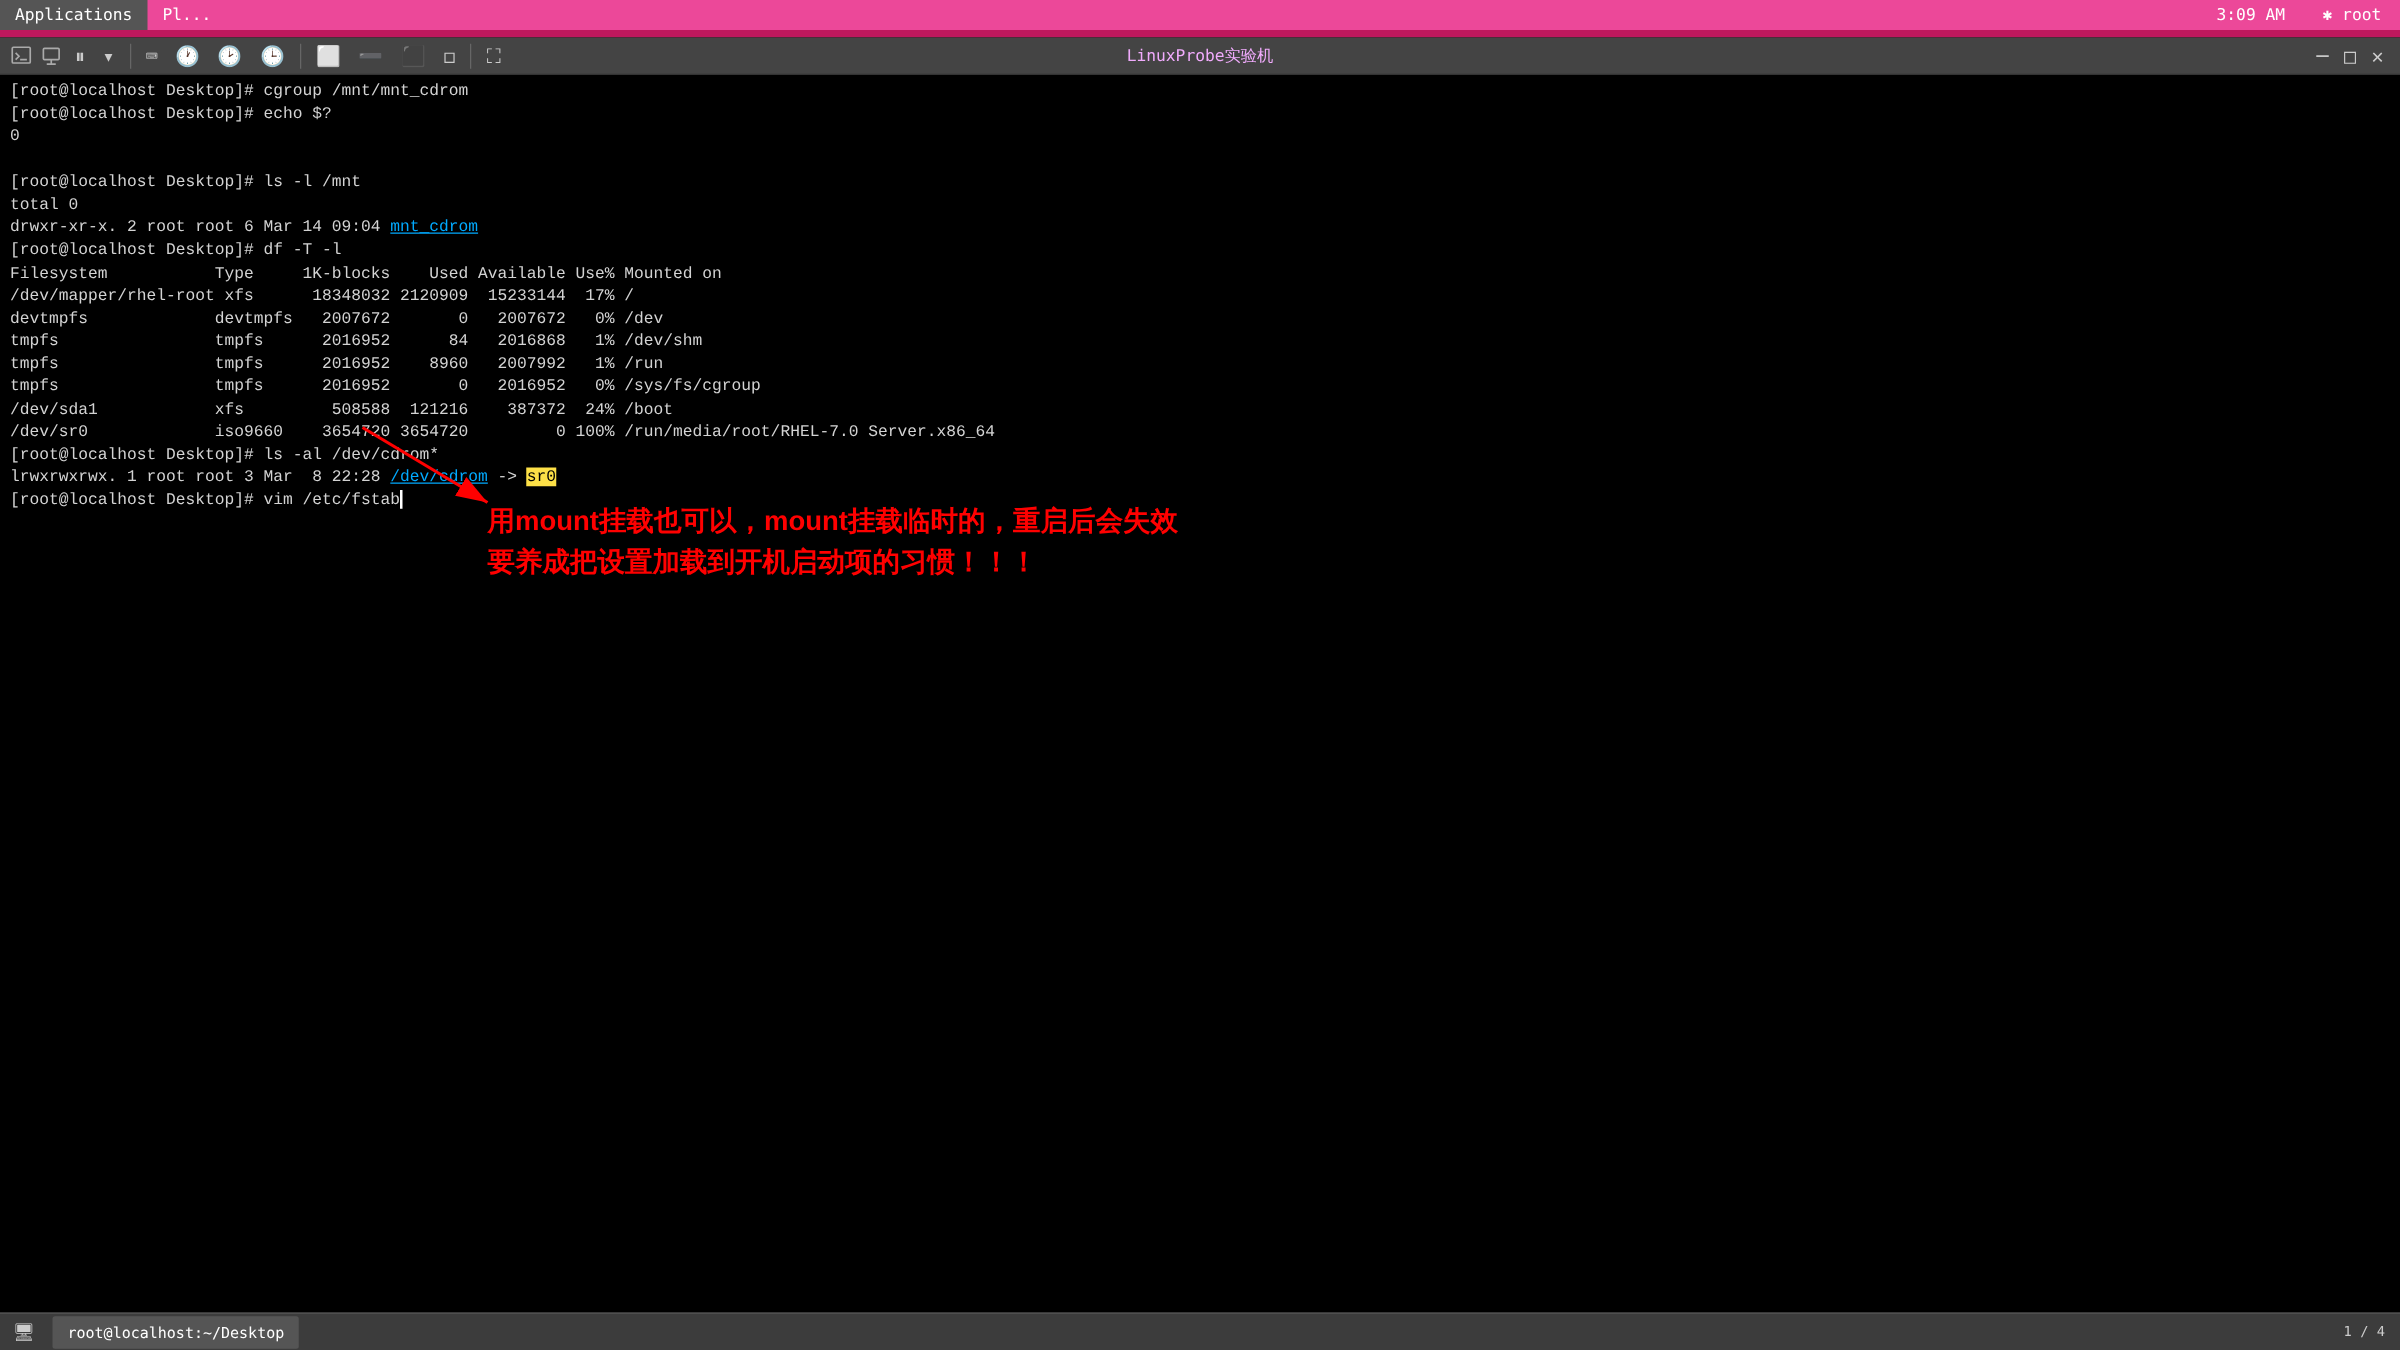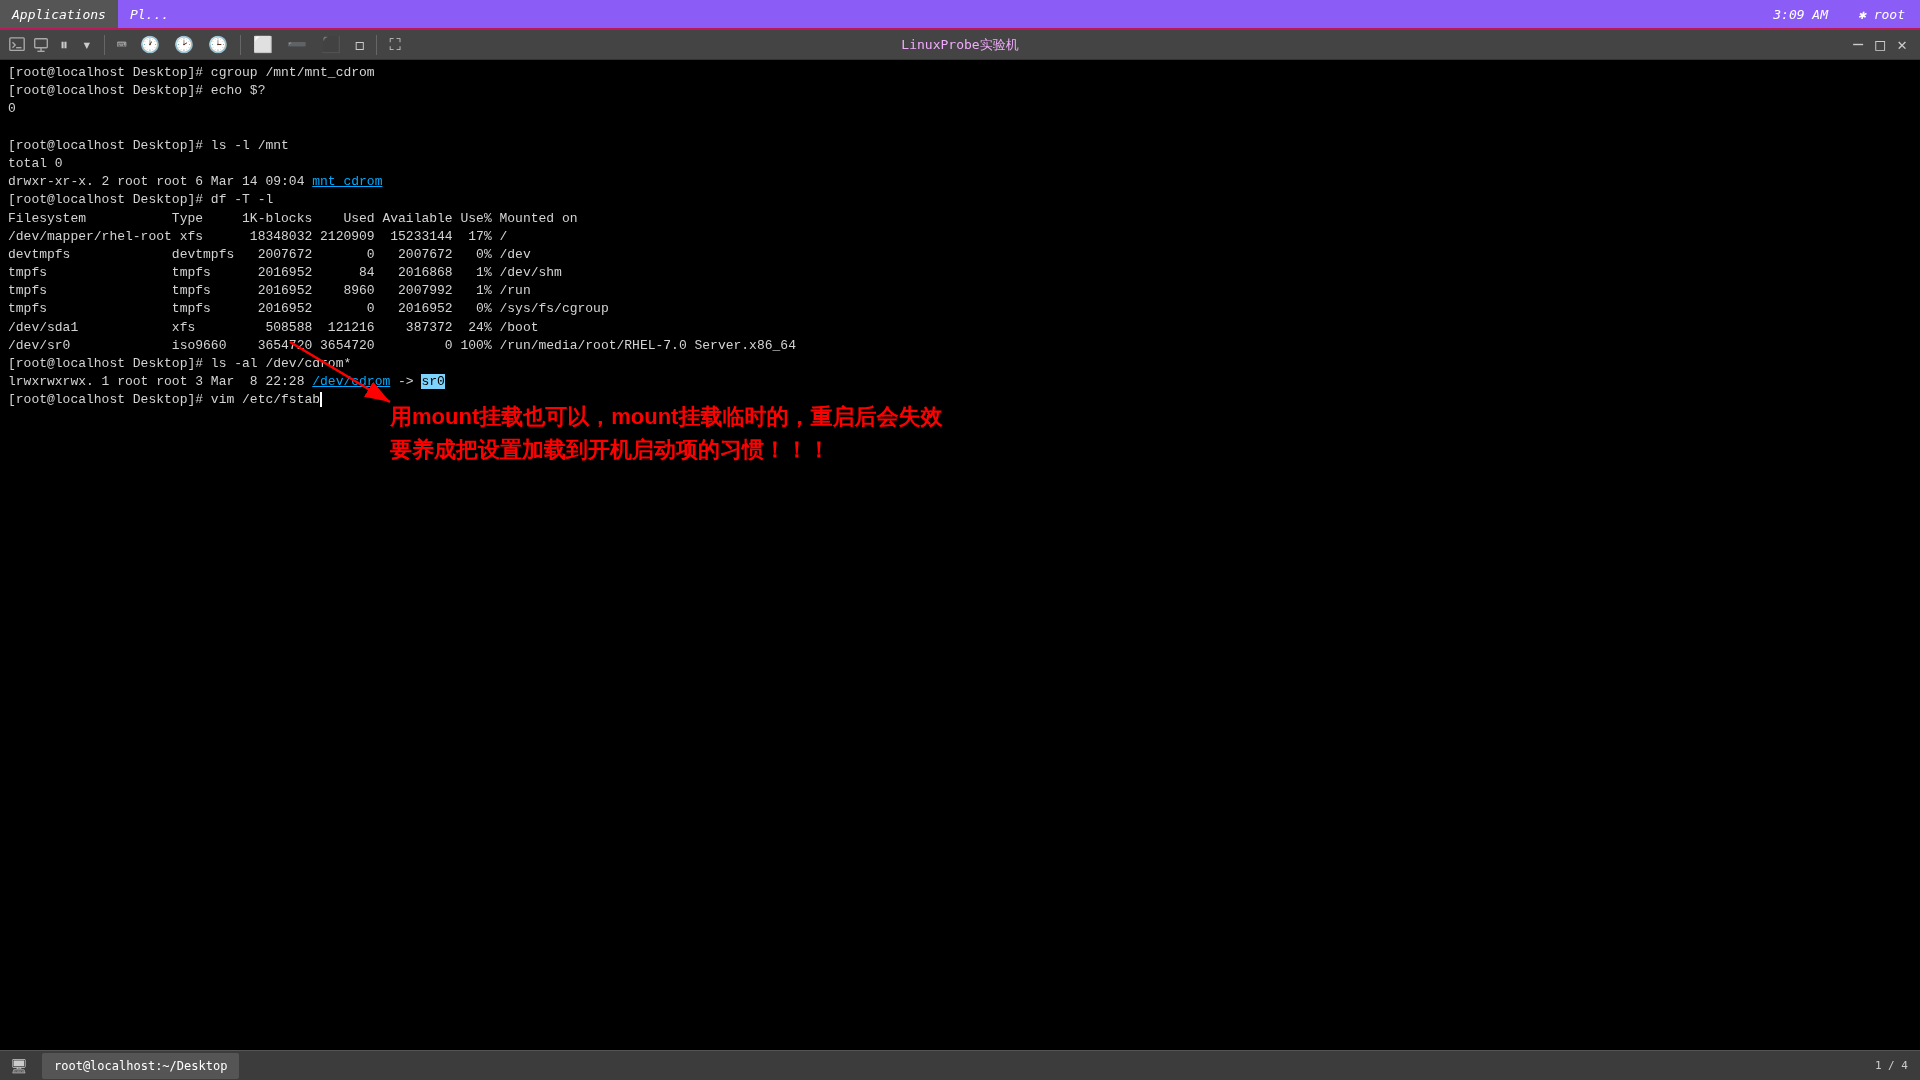--- a/index.html
+++ b/index.html
@@ -9,26 +9,25 @@
       background: #2b2b2b;
       font-family: monospace;
       overflow: hidden;
       position: relative;
     }
 
     
     #system-bar {
       width: 100%;
       height: 30px;
-      background: #8b5cf6;
-      display: flex;
-      align-items: center;
-      border-bottom: 2px solid #be185d;
+      background: #ec4899;
+      display: flex;
+      align-items: center;
+      border-bottom: 6px solid #be185d;
       position: relative;
-      font-style: italic;
     }
     #apps-menu {
       color: #fff;
       font-size: 13px;
       padding: 0 12px;
       height: 100%;
       display: flex;
       align-items: center;
       background: #555;
       cursor: pointer;
@@ -151,21 +150,21 @@
       text-align: center;
     }
     .cmd {
       color: #d3d3d3;
     }
     .link {
       color: #00aaff;
       text-decoration: underline;
     }
     .highlight-bg {
-      background: #7dd3fc;
+      background: #fde047;
       color: #000;
     }
 
     
     #taskbar {
       position: absolute;
       bottom: 0;
       left: 0;
       width: 100%;
       height: 30px;

